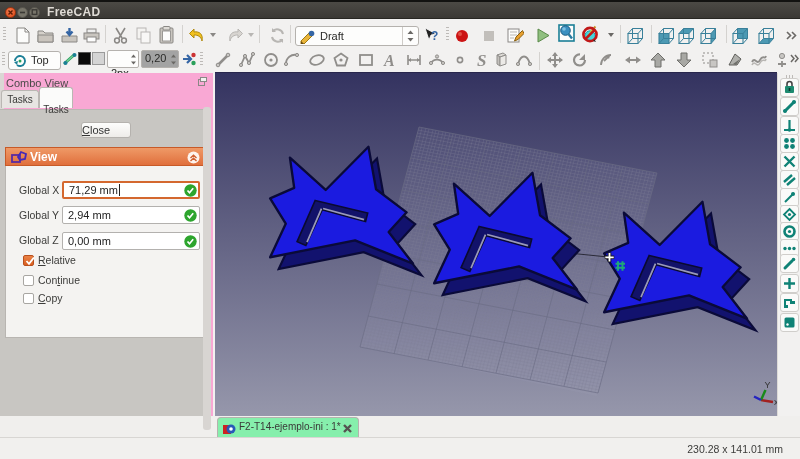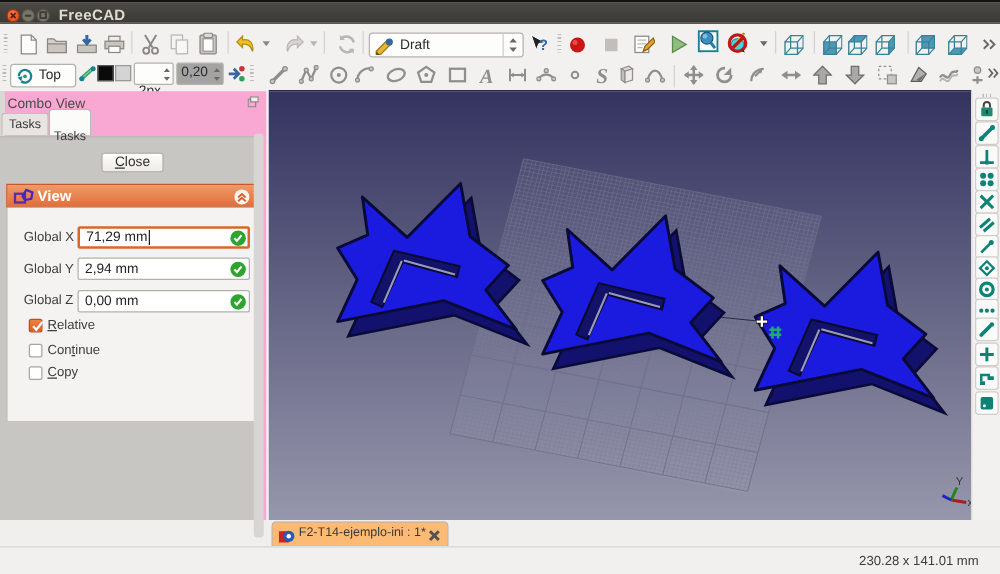--- a/index.html
+++ b/index.html
@@ -8,32 +8,32 @@
 #titlebar .btn{position:absolute;top:5px;width:11px;height:11px;border-radius:50%}
 #ttext{position:absolute;left:47px;top:3px;color:#dfdbd5;font-size:12px;font-weight:bold;letter-spacing:.3px}
 #tb1{left:0;top:22px;width:800px;height:27px;background:#f2f1f0}
 #tb2{left:0;top:49px;width:800px;height:24px;background:#f2f1f0}
 .sep{position:absolute;width:1px;background:#d4d2cf;top:3px;height:18px}
 .grip{position:absolute;width:3px;top:5px;height:15px;background:repeating-linear-gradient(#bdbab7 0 1px,transparent 1px 3px)}
 #leftpanel{left:0;top:73px;width:213px;height:364px;background:#f9a8d4}
 #combotitle{position:absolute;left:6px;top:4px;font-size:11px;color:#4a4a48}
 .tab{position:absolute;font-size:10px;color:#3a3a38;text-align:center;border:1px solid #bab7b3;border-bottom:none;border-radius:3px 3px 0 0;padding-top:3px}
 #panelcontent{position:absolute;left:0px;top:36px;width:208px;height:322px;background:#c8c6c2;border-top:1px solid #bab7b3}
-#closebtn{position:absolute;left:81px;top:12px;width:50px;height:16px;background:linear-gradient(#fdfdfc,#eeece9);border:1px solid #b5b2ae;border-radius:3px;font-size:11px;color:#333;text-align:center;line-height:15px}
+#closebtn{position:absolute;left:81px;top:12px;width:50px;height:16px;background:linear-gradient(#fdfdfc,#eeece9);border:1px solid #b5b2ae;border-radius:3px;font-size:11px;color:#333;line-height:15px}
 #movebox{position:absolute;left:5px;top:37px;width:200px;height:191px;border:1px solid #b8b5b1;background:#f4f3f1}
 #movehdr{position:absolute;left:-1px;top:-1px;width:200px;height:19px;background:linear-gradient(#ef9a67,#e06f3c);border:1px solid #c75a28}
 #movehdr span{position:absolute;left:24px;top:2px;color:#fff;font-weight:bold;font-size:12px}
 .lbl{position:absolute;left:13px;font-size:10.5px;color:#3c3c3a}
 .inp{position:absolute;left:56px;width:138px;height:18px;background:#fff;border:1px solid #b3b1ae;border-radius:2px;font-size:11px;color:#222;padding-left:5px;line-height:16px}
 .chk{position:absolute;left:17px;width:11px;height:11px;border:1px solid #a8a6a2;border-radius:2px;background:#fff}
 .chklbl{position:absolute;left:32px;font-size:10.5px;color:#3c3c3a}
 #viewport{left:215px;top:72px;width:562px;height:344px;background:linear-gradient(#343360,#9697ab);border-top:1px solid #28264c}
 #righttb{left:777px;top:73px;width:23px;height:343px;background:#f2f1f0;border-left:1px solid #dddbd8}
 #tabbar{left:0;top:416px;width:800px;height:21px;background:#f0efed}
-#doctab{position:absolute;left:217px;top:1px;width:142px;height:20px;background:#fdba74;border:1px solid #b5b2ae;border-bottom:none;border-radius:4px 4px 0 0;font-size:10px;color:#3a3a38}
+#doctab{position:absolute;left:217px;top:1px;width:142px;height:20px;background:#86efac;border:1px solid #b5b2ae;border-bottom:none;border-radius:4px 4px 0 0;font-size:10px;color:#3a3a38}
 #statusbar{left:0;top:437px;width:800px;height:22px;background:#f1f0ee;border-top:1px solid #d8d6d3}
 #sizetext{position:absolute;right:17px;top:5px;font-size:10.5px;color:#3c3c3a}
 .ib{position:absolute}
 u.k{text-decoration:underline}
 </style></head>
 <body>
 <div class="abs" id="titlebar">
  <div class="btn" style="left:5px;background:radial-gradient(circle at 40% 35%,#f07b50,#dd4814);border:1px solid #9c3310"></div>
  <div class="btn" style="left:17px;background:#777469;border:1px solid #55534c"></div>
  <div class="btn" style="left:29px;background:#777469;border:1px solid #55534c"></div>

